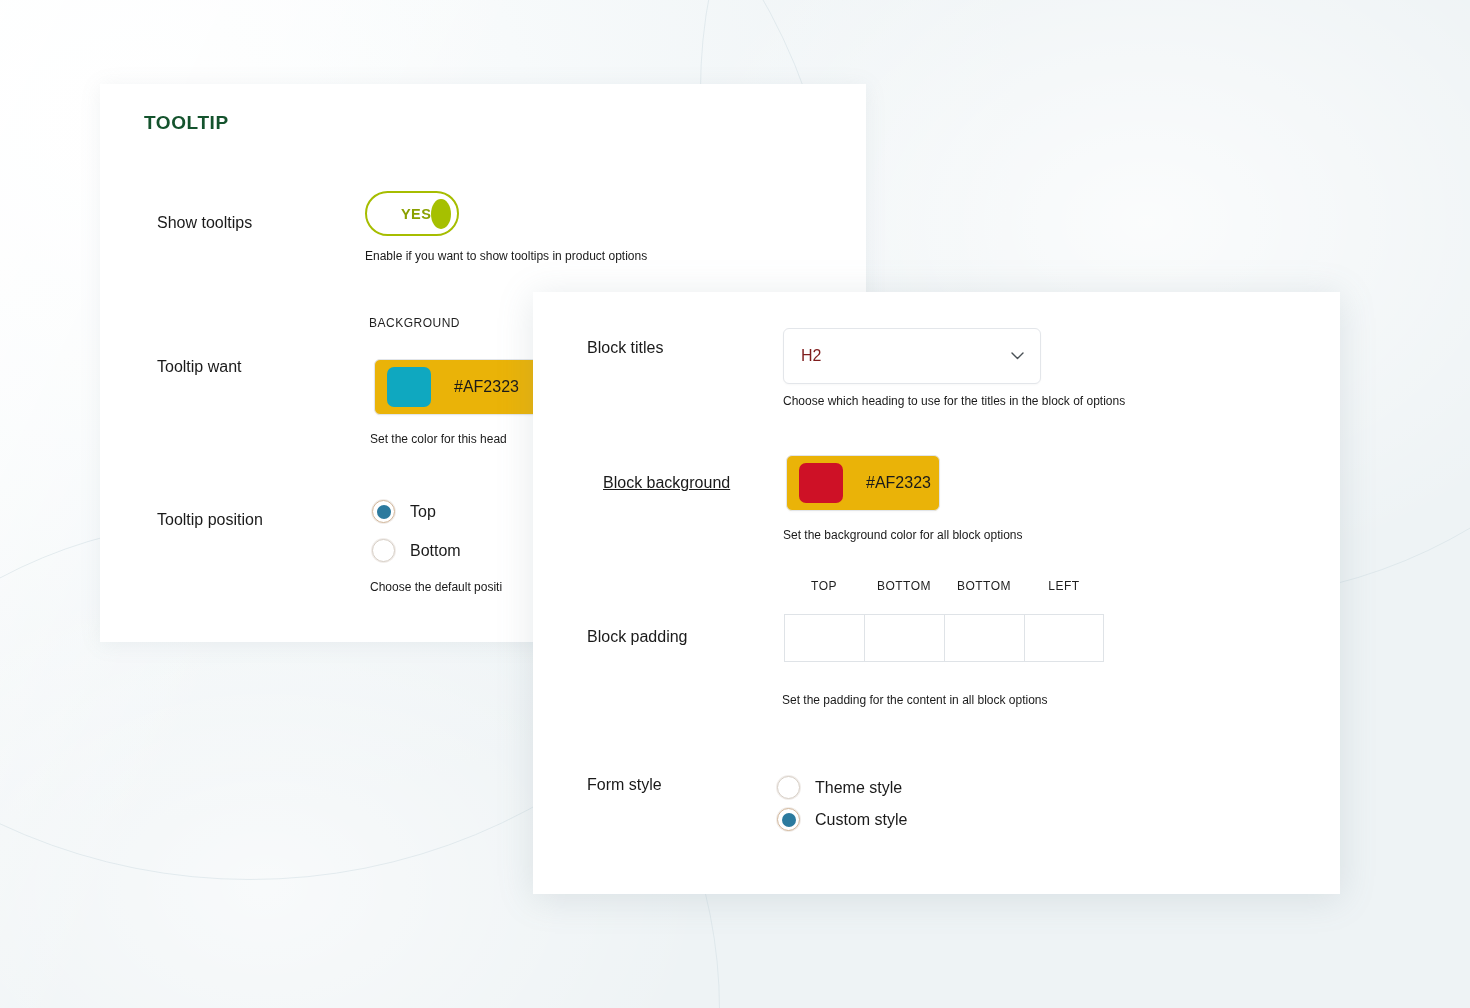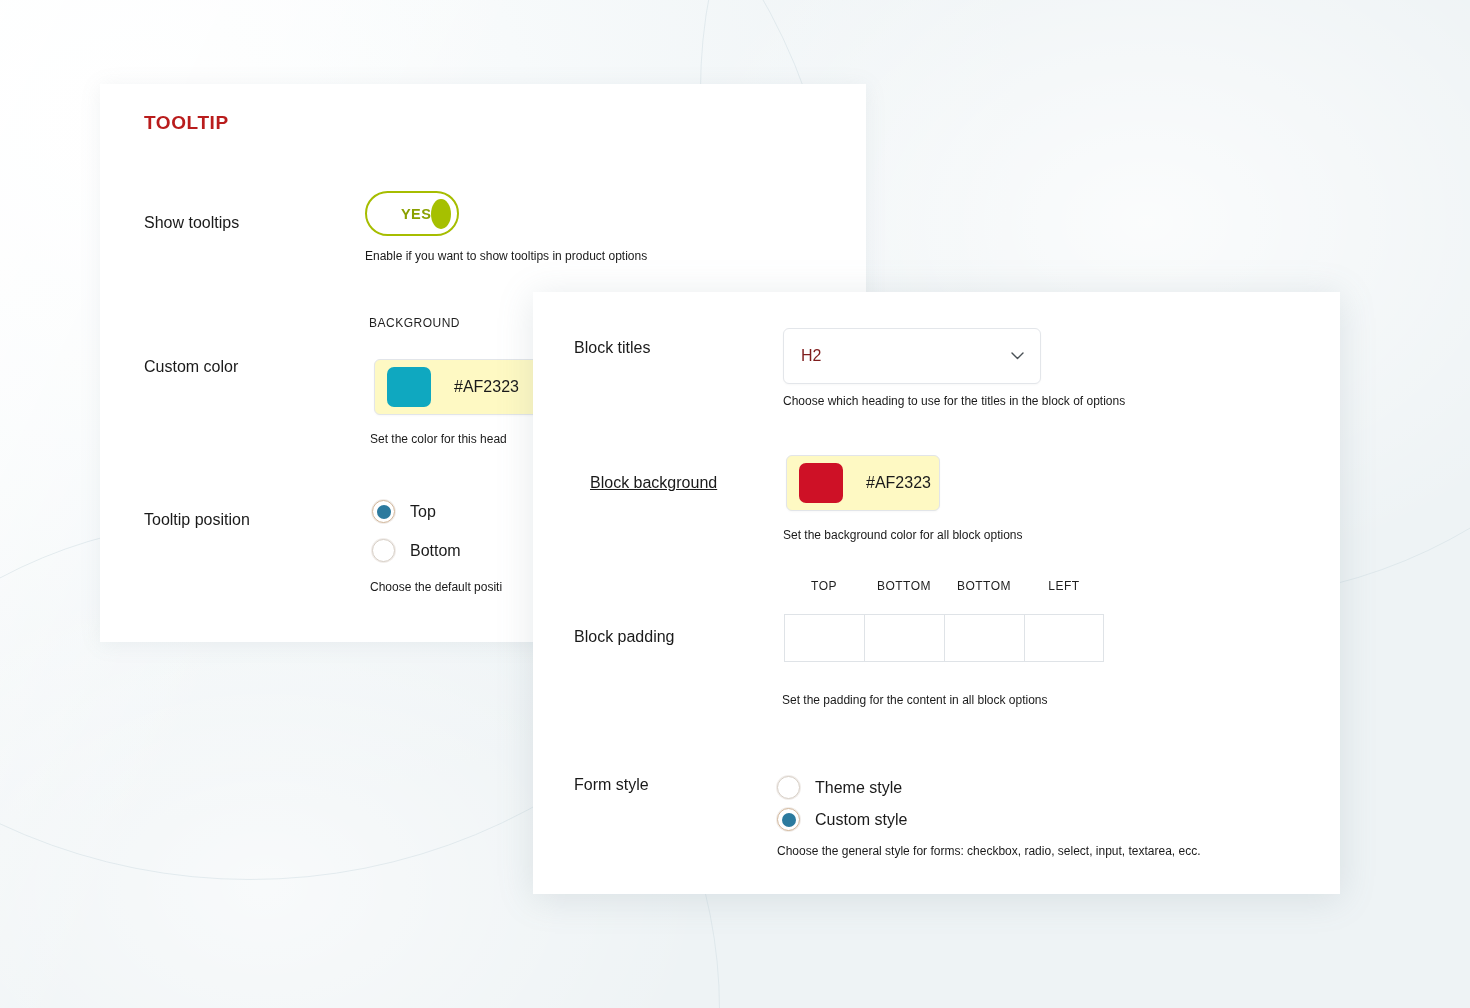--- a/index.html
+++ b/index.html
@@ -61,28 +61,29 @@
   }
 
   
   .panel-title {
     position: absolute;
     left: 44px;
     top: 28px;
     font-size: 19px;
     font-weight: bold;
     letter-spacing: 0.6px;
-    color: #b91c1c;
+    color: #14532d;
   }
 
   .row-label {
     position: absolute;
     font-size: 16px;
     color: #1a1a1a;
     white-space: nowrap;
+    margin-left: 13px;
   }
 
   .help-text {
     position: absolute;
     font-size: 12px;
     color: #1a1a1a;
     white-space: nowrap;
   }
 
   .mini-label {
@@ -119,21 +120,21 @@
     border-radius: 50%;
     background: #a6c000;
   }
 
   
   .color-field {
     position: absolute;
     height: 56px;
     border: 1px solid #e2e5e9;
     border-radius: 6px;
-    background: #fef9c3;
+    background: #eab308;
     display: flex;
     align-items: center;
     padding-left: 12px;
     box-shadow: 0 1px 2px rgba(0,0,0,0.03);
   }
   .color-swatch {
     width: 44px;
     height: 40px;
     border-radius: 7px;
     flex: none;
@@ -240,21 +241,21 @@
 
   <div class="row-label" style="left:44px; top:130px;">Show tooltips</div>
 
   <div class="toggle" style="left:265px; top:107px;">
     <span class="toggle-text">YES</span>
     <span class="toggle-knob"></span>
   </div>
 
   <div class="help-text" style="left:265px; top:165px;">Enable if you want to show tooltips in product options</div>
 
-  <div class="row-label" style="left:44px; top:274px;">Custom color</div>
+  <div class="row-label" style="left:44px; top:274px;">Tooltip want</div>
 
   <div class="mini-label" style="left:269px; top:232px;">BACKGROUND</div>
 
   <div class="color-field" style="left:274px; top:275px; width:235px;">
     <span class="color-swatch" style="background:#0fa8c0;"></span>
     <span class="color-value">#AF2323</span>
   </div>
 
   <div class="help-text" style="left:270px; top:348px;">Set the color for this head</div>
 
@@ -320,14 +321,13 @@
   <div class="radio-row" style="left:244px; top:484px;">
     <span class="radio"></span>
     <span class="radio-label">Theme style</span>
   </div>
 
   <div class="radio-row" style="left:244px; top:516px;">
     <span class="radio checked"></span>
     <span class="radio-label">Custom style</span>
   </div>
 
-  <div class="help-text" style="left:244px; top:552px;">Choose the general style for forms: checkbox, radio, select, input, textarea, ecc.</div>
 </div>
 
 </body></html>

